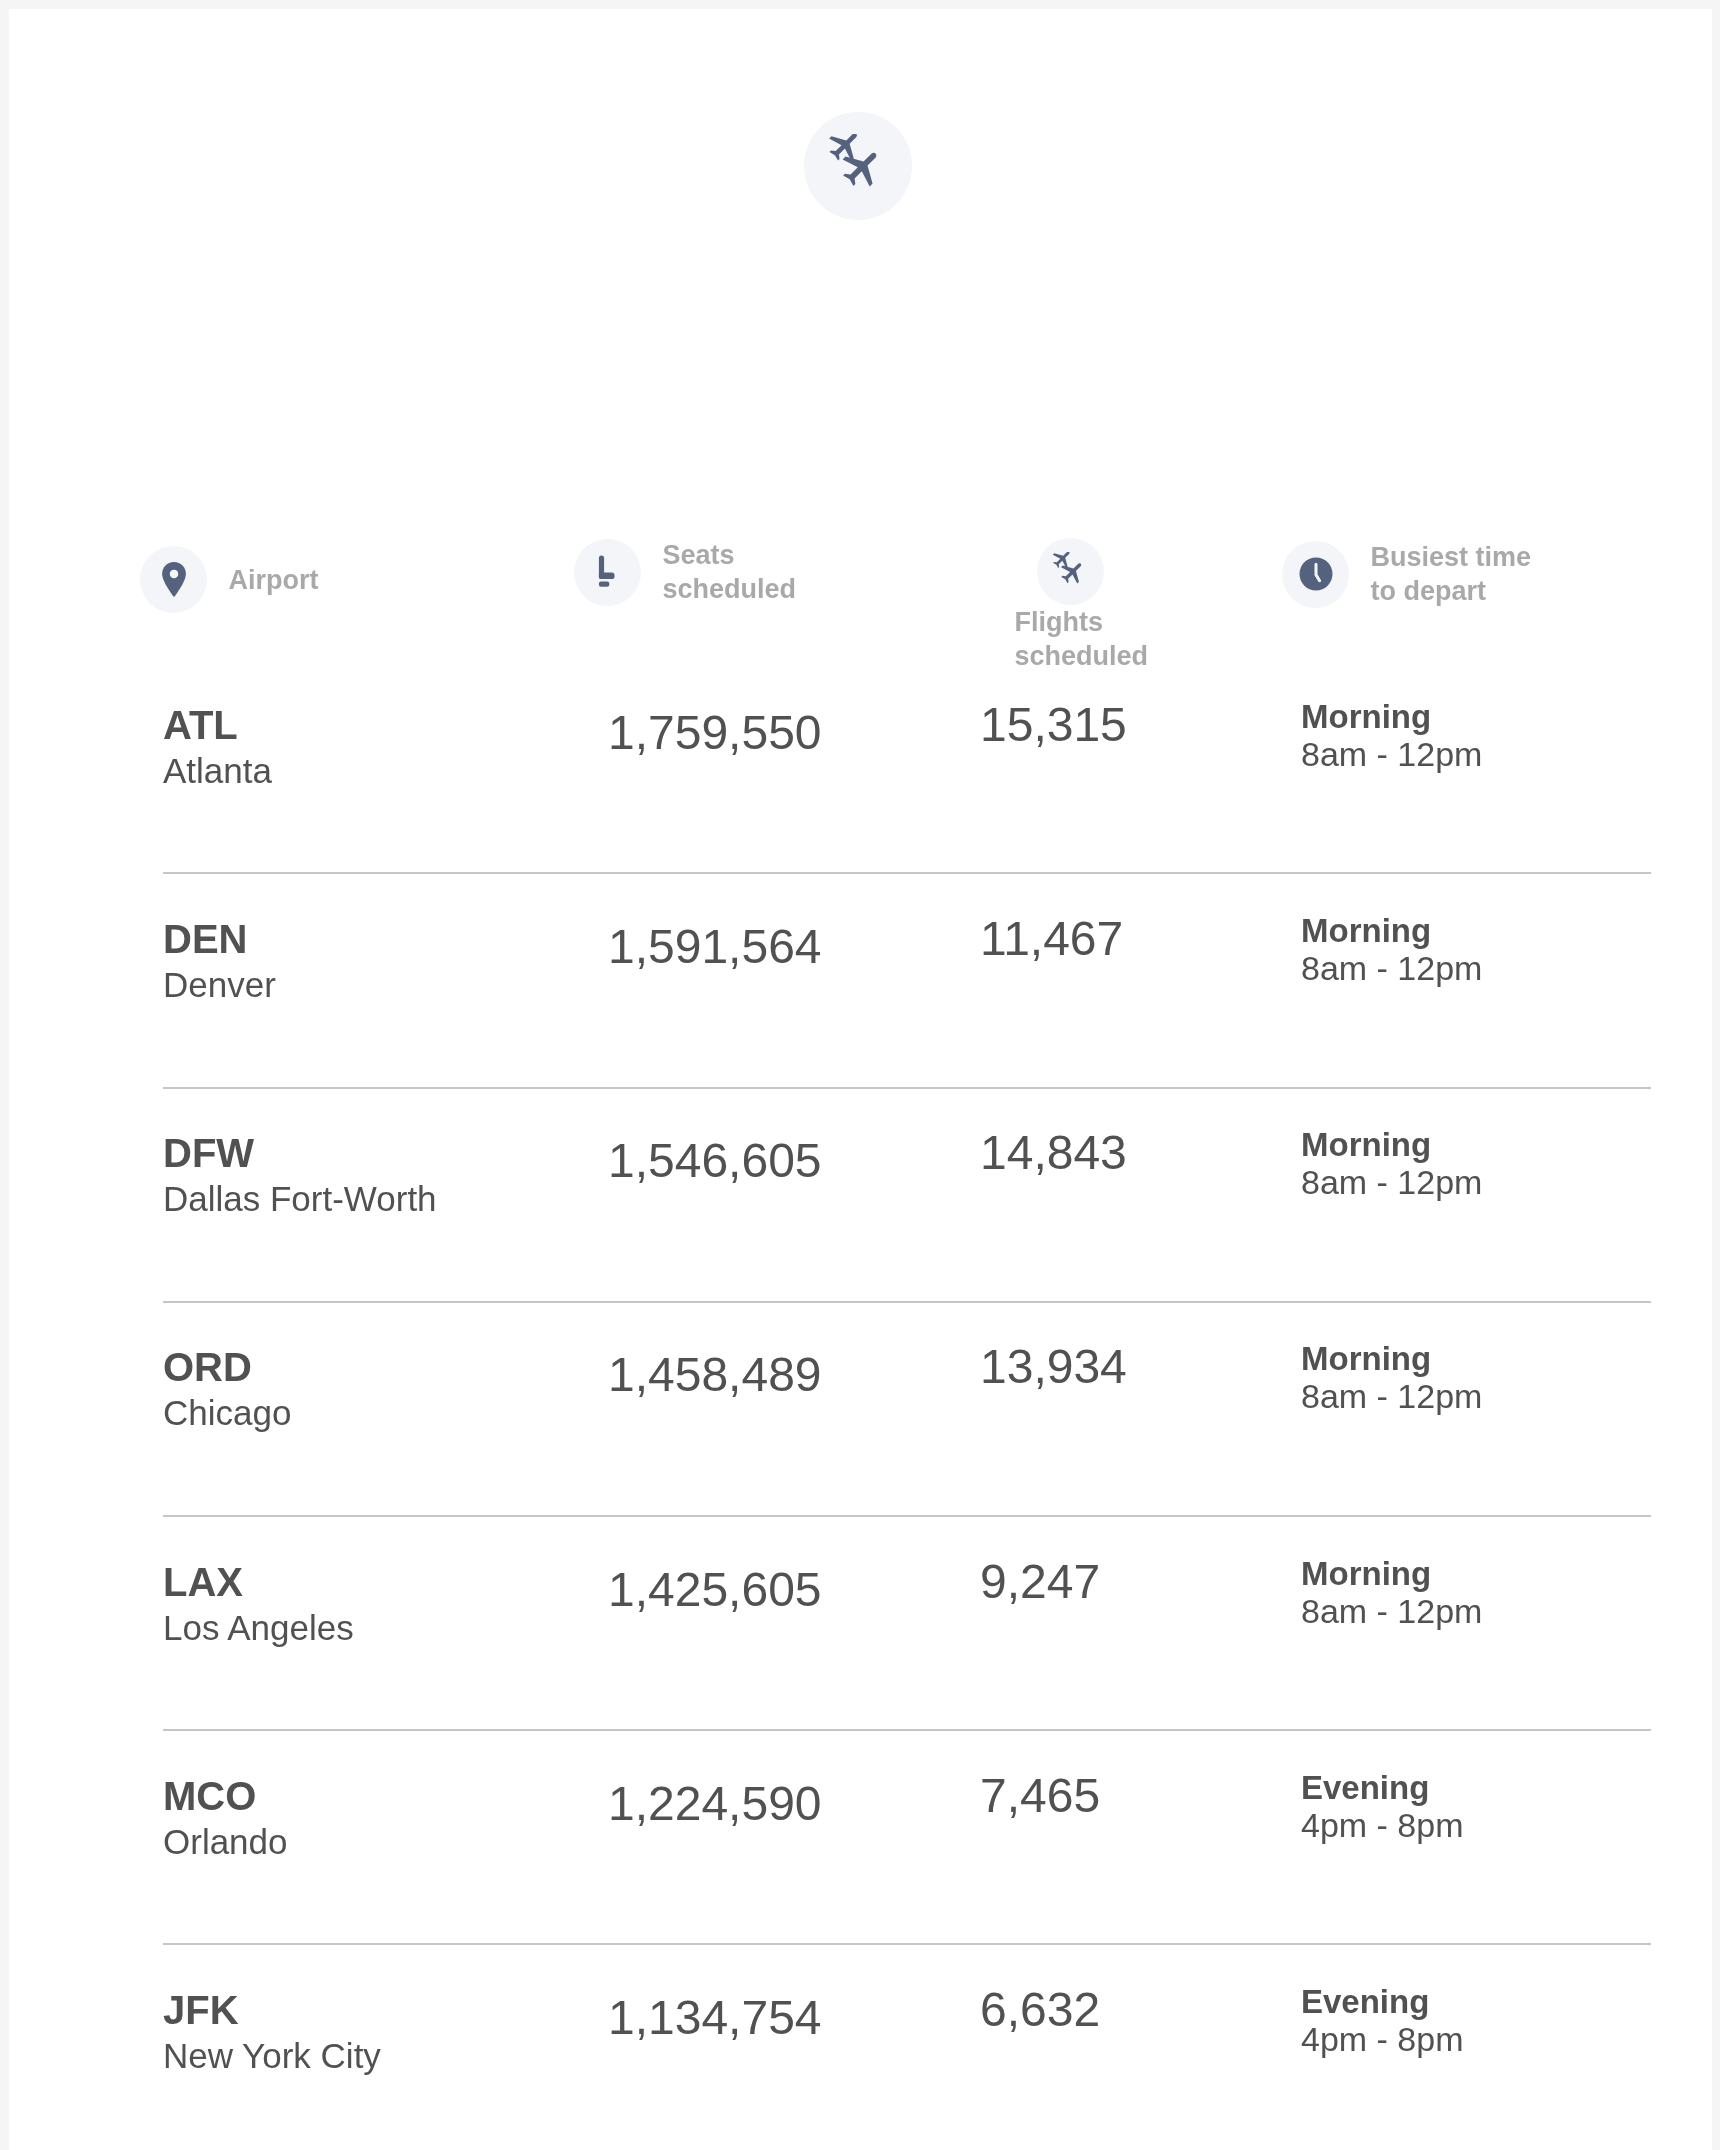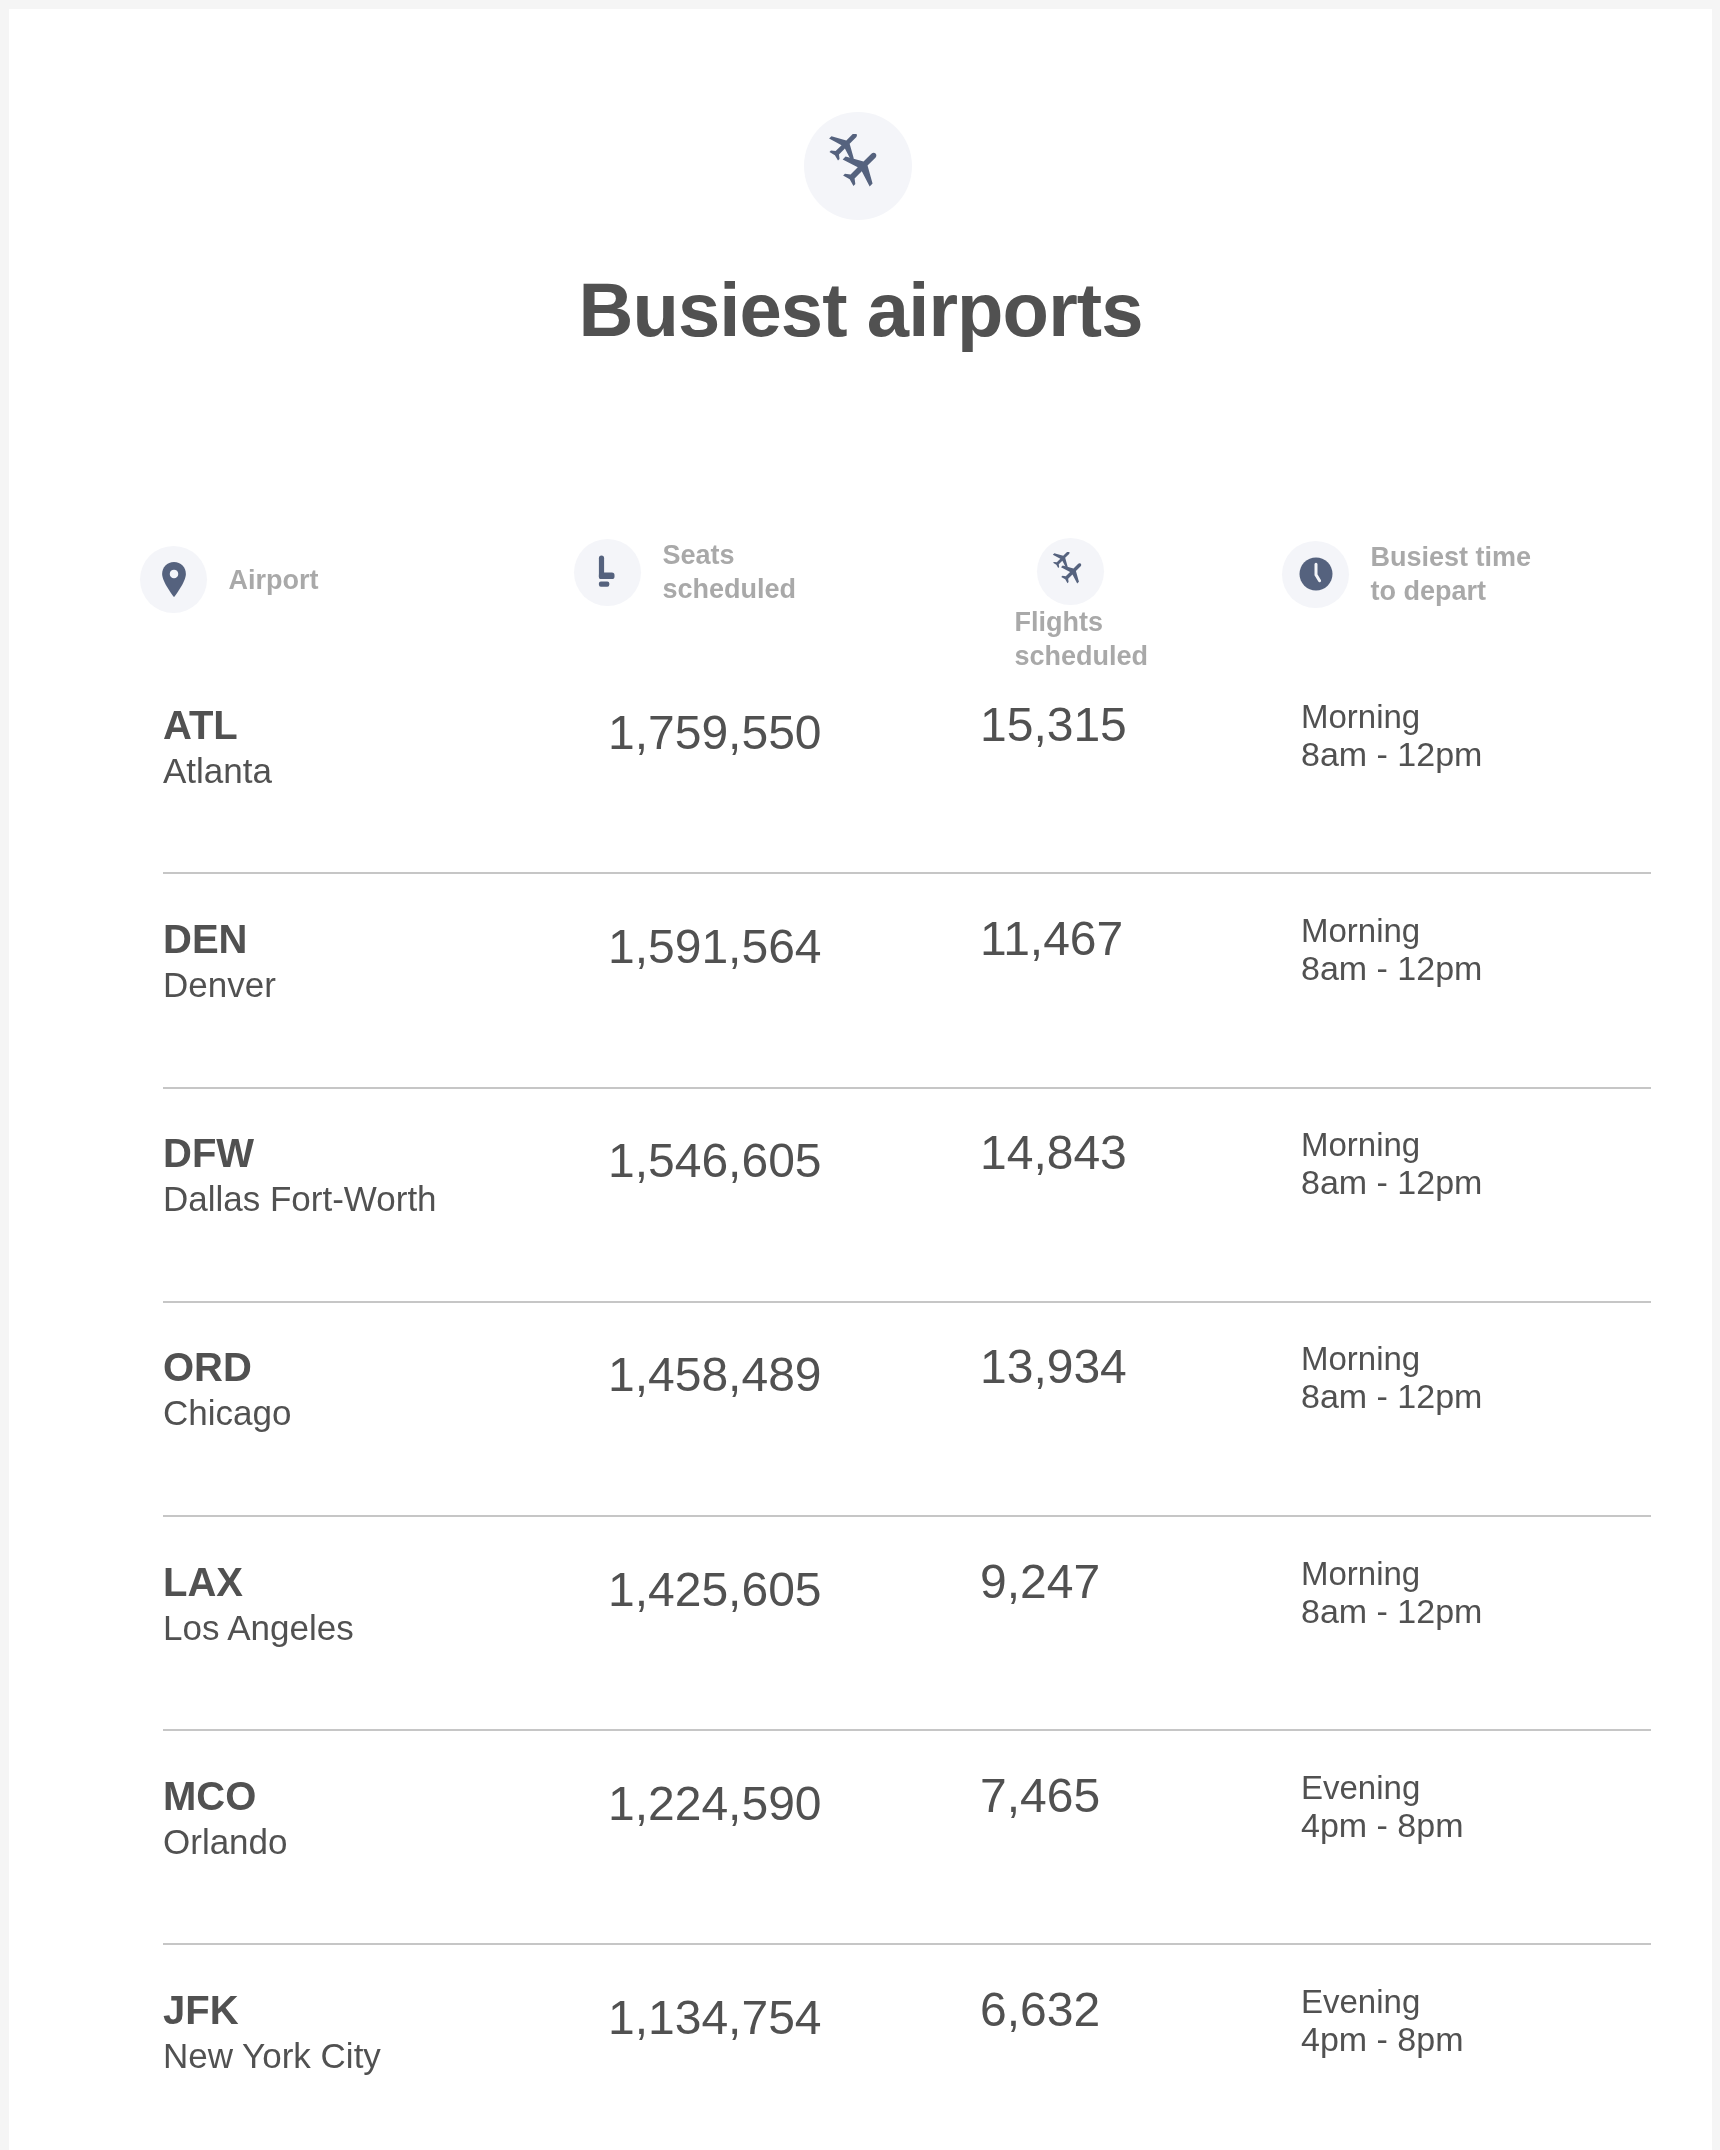--- a/index.html
+++ b/index.html
@@ -8,42 +8,41 @@
   .hero-icon { position:absolute; left:804px; top:112px; width:108px; height:108px; border-radius:50%; background:#f4f5f9; display:flex; align-items:center; justify-content:center; }
   .title { position:absolute; left:0; width:1721px; top:267px; text-align:center; font-weight:700; font-size:76px; line-height:86px; color:#515151; letter-spacing:-0.9px; }
   .hdr { position:absolute; top:538px; display:flex; align-items:center; }
   .hdr .ic { width:67px; height:67px; border-radius:50%; background:#f4f5f9; display:flex; align-items:center; justify-content:center; flex:none; }
   .hdr .lbl { margin-left:21.5px; font-size:27px; line-height:34px; font-weight:700; color:#a9a9a9; white-space:pre-line; }
   .row { position:absolute; left:163px; width:1488px; height:215px; }
   .row .code { position:absolute; left:0; top:32px; font-weight:700; font-size:40px; line-height:52px; }
   .row .city { position:absolute; left:0; top:82px; font-size:35px; line-height:43px; }
   .row .seats { position:absolute; left:445px; top:38px; font-size:48px; line-height:56px; }
   .row .flights { position:absolute; left:817px; top:30px; font-size:48px; line-height:56px; }
-  .row .period { position:absolute; left:1138px; top:32px; font-weight:400; font-size:33px; line-height:36px; }
+  .row .period { position:absolute; left:1138px; top:32px; font-weight:700; font-size:33px; line-height:36px; }
   .row .hours { position:absolute; left:1138px; top:69px; font-size:34px; line-height:36px; }
   .divider { position:absolute; left:163px; width:1488px; height:2.2px; background:#c6c6c6; }
 </style>
 </head>
 <body>
 
 <div class="card"></div>
 
 <div class="hero-icon">
   <svg width="65" height="65" viewBox="0 0 24 24" fill="#55627e">
     <g transform="translate(-2.2,-2.5) rotate(45 9 9) scale(0.62)">
       <path d="M12 2c.8 0 1.4.7 1.4 1.5V9l8 4.5v2l-8-2.5v5l2.2 1.7V21L12 20l-3.6 1v-1.3L10.6 18v-5l-8 2.5v-2l8-4.5V3.5C10.6 2.7 11.2 2 12 2z"></path>
     </g>
     <g transform="translate(4,3.5) rotate(45 9 9) scale(0.75)">
       <path d="M12 2c.8 0 1.4.7 1.4 1.5V9l8 4.5v2l-8-2.5v5l2.2 1.7V21L12 20l-3.6 1v-1.3L10.6 18v-5l-8 2.5v-2l8-4.5V3.5C10.6 2.7 11.2 2 12 2z"></path>
     </g>
   </svg>
 </div>
 
 <div class="title">
-  <div>Busiest airports</div>
 </div>
 
 <div class="hdr" style="left:140px;top:546px;align-items:center;">
   <div class="ic">
     <svg width="30" height="39" viewBox="0 0 24 30">
         <path d="M12 1C6.5 1 2.5 5.2 2.5 10.5 2.5 17 12 29 12 29s9.5-12 9.5-18.5C21.5 5.2 17.5 1 12 1z" fill="#55627e"></path>
         <circle cx="12" cy="10.5" r="3.4" fill="#f4f5f9"></circle>
       </svg>
   </div>
   <div class="lbl">Airport</div>

